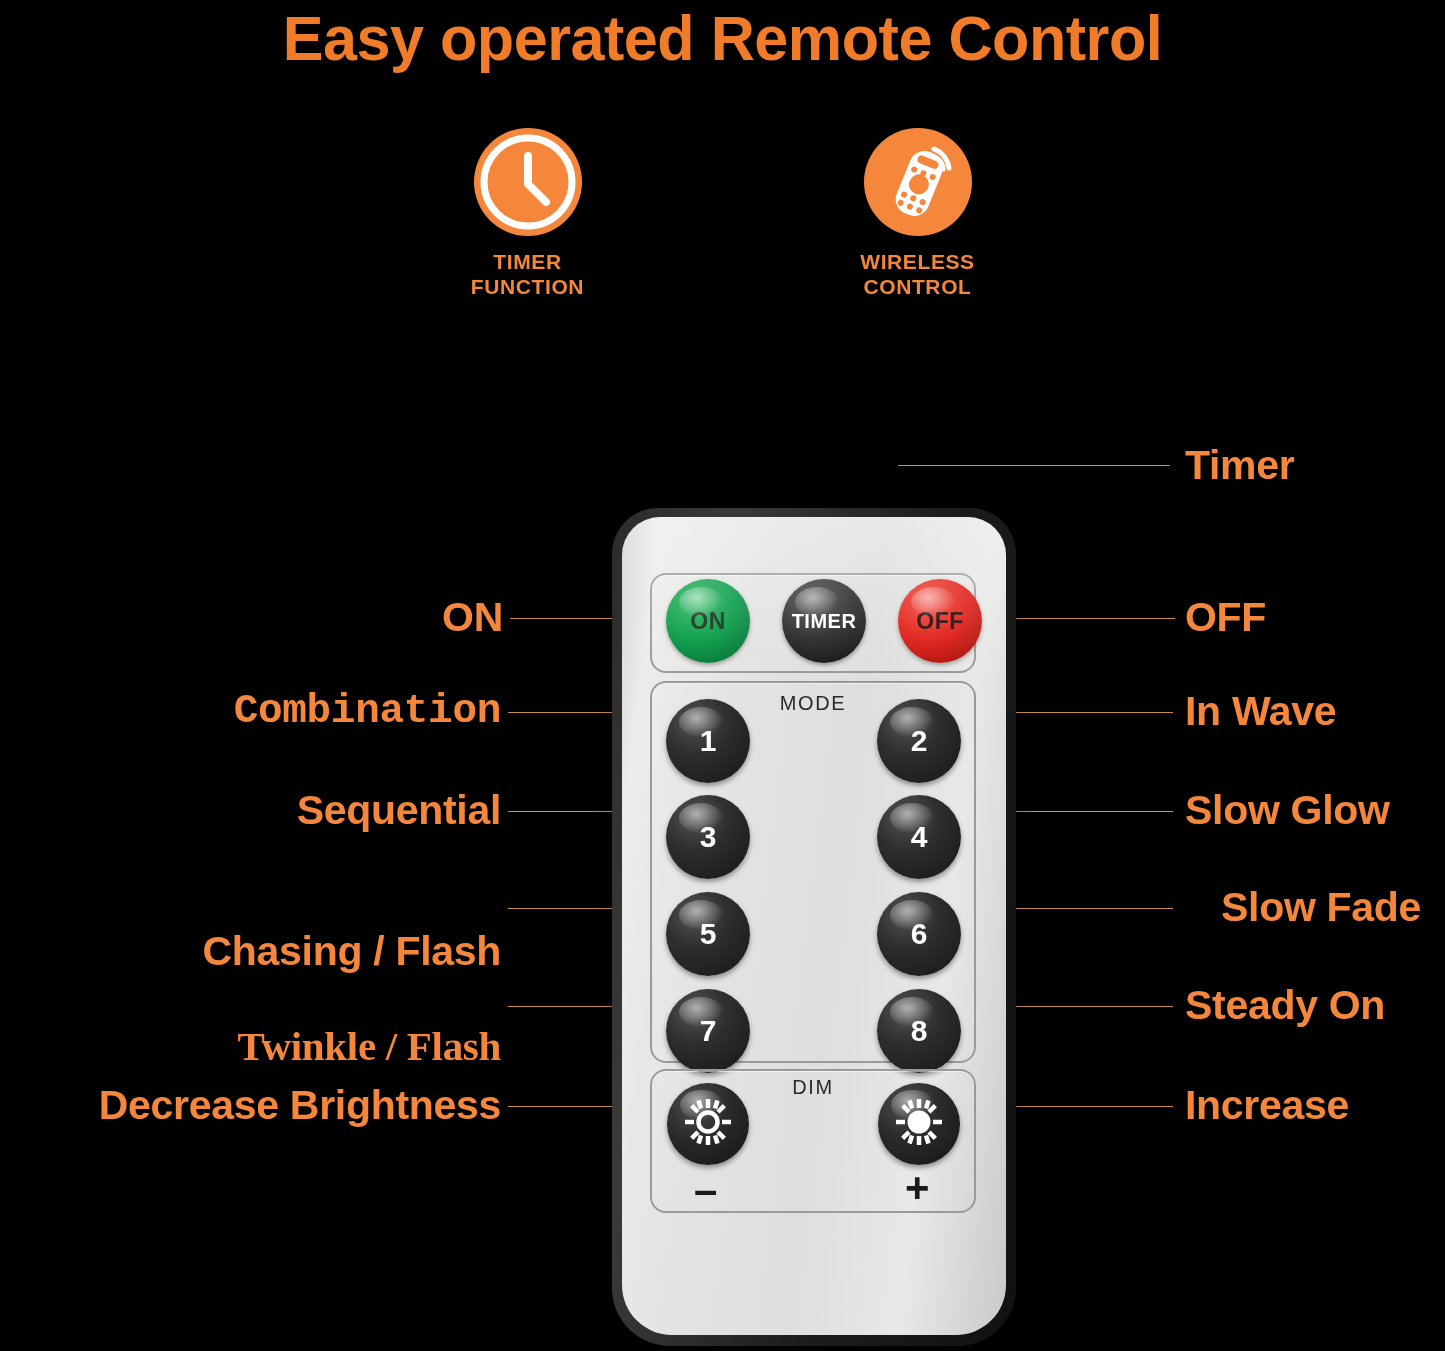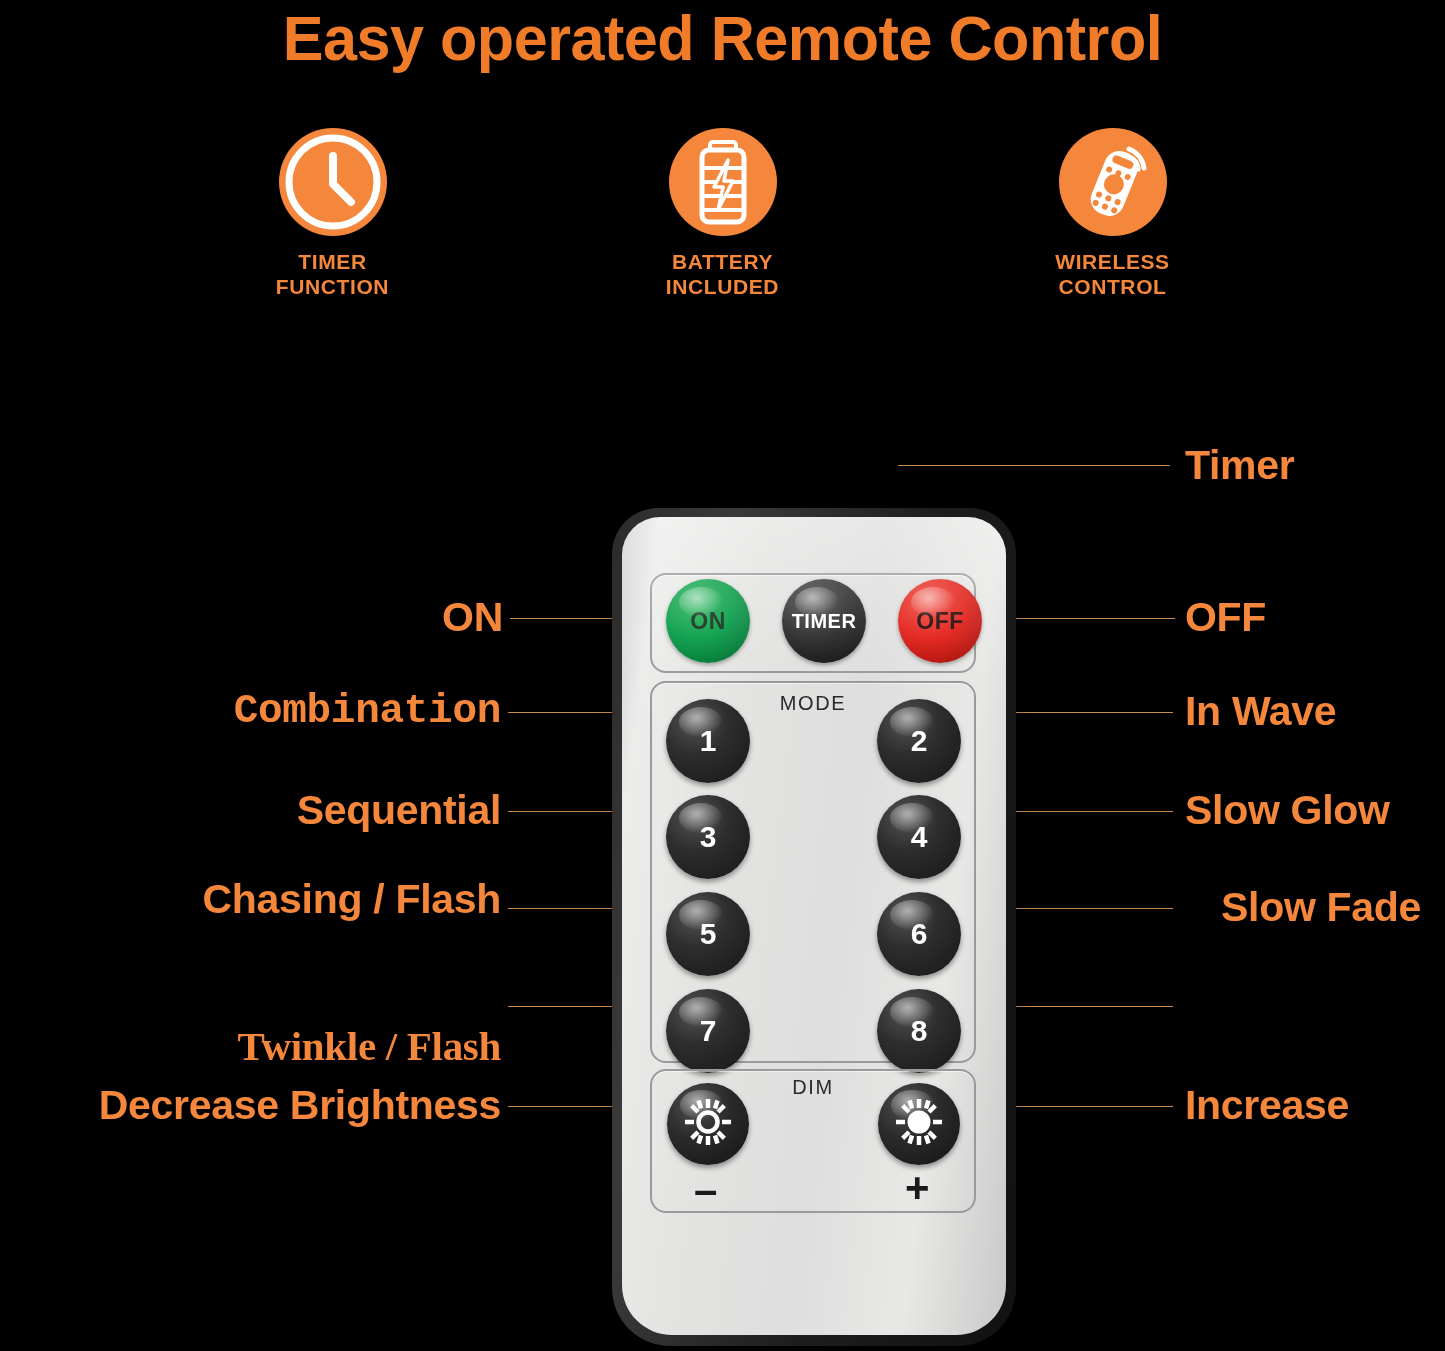--- a/index.html
+++ b/index.html
@@ -230,36 +230,20 @@
         <svg width="108" height="108" viewBox="0 0 108 108">
           <circle cx="54" cy="54" r="52" fill="#F4873C"></circle>
           <circle cx="54" cy="54" r="44" fill="none" stroke="#ffffff" stroke-width="7"></circle>
           <path d="M54 28 L54 56 L72 74" fill="none" stroke="#ffffff" stroke-width="8" stroke-linecap="round" stroke-linejoin="round"></path>
         </svg>
       </span>
       <div class="feature-label">TIMER
 FUNCTION</div>
     </div>
 
-    <div class="feature">
-      <span class="feature-icon">
-        <svg width="108" height="108" viewBox="0 0 108 108">
-          <circle cx="54" cy="54" r="52" fill="#F4873C"></circle>
-          <rect x="41" y="14" width="26" height="8" rx="3" fill="none" stroke="#ffffff" stroke-width="4"></rect>
-          <rect x="33" y="22" width="42" height="72" rx="7" fill="none" stroke="#ffffff" stroke-width="5"></rect>
-          <line x1="35" y1="40" x2="73" y2="40" stroke="#ffffff" stroke-width="4"></line>
-          <line x1="35" y1="54" x2="73" y2="54" stroke="#ffffff" stroke-width="4"></line>
-          <line x1="35" y1="68" x2="73" y2="68" stroke="#ffffff" stroke-width="4"></line>
-          <line x1="35" y1="82" x2="73" y2="82" stroke="#ffffff" stroke-width="4"></line>
-          <path d="M59 32 L45 59 L54 59 L49 82 L64 53 L55 53 Z" fill="#F4873C" stroke="#ffffff" stroke-width="3.5" stroke-linejoin="round"></path>
-        </svg>
-      </span>
-      <div class="feature-label">BATTERY
-INCLUDED</div>
-    </div>
 
     <div class="feature">
       <span class="feature-icon">
         <svg width="108" height="108" viewBox="0 0 108 108">
           <circle cx="54" cy="54" r="52" fill="#F4873C"></circle>
           <g transform="rotate(22 54 56)">
             <rect x="38" y="22" width="34" height="66" rx="15" fill="#ffffff"></rect>
             <rect x="44" y="28" width="22" height="8" rx="4" fill="#F4873C"></rect>
             <circle cx="55" cy="56" r="10" fill="#F4873C"></circle>
             <circle cx="45" cy="44" r="3" fill="#F4873C"></circle>
@@ -393,23 +377,24 @@
       <div class="dim-sign" style="left:283px; top:650px;">+</div>
 
     </div>
   </div>
 
   <div class="callout callout-right" style="left:1185px; top:442px;">Timer</div>
 
   <div class="callout callout-left" style="right:942px; top:594px;">ON</div>
   <div class="callout callout-left" style="right:944px; top:688px;font-family:Liberation Mono, monospace;">Combination</div>
   <div class="callout callout-left" style="right:944px; top:787px;">Sequential</div>
-  <div class="callout callout-left" style="right:944px; top:876px;">Chasing / Flash</div>
+  <div class="callout callout-left" style="right:944px; top:928px;">Chasing / Flash</div>
   <div class="callout callout-left" style="right:944px; top:1022px;font-family:Liberation Serif, serif;">Twinkle / Flash</div>
   <div class="callout callout-left" style="right:944px; top:1082px;">Decrease Brightness</div>
 
   <div class="callout callout-right" style="left:1185px; top:594px;">OFF</div>
   <div class="callout callout-right" style="left:1185px; top:688px;">In Wave</div>
   <div class="callout callout-right" style="left:1185px; top:787px;">Slow Glow</div>
   <div class="callout callout-right" style="left:1221px; top:884px;">Slow Fade</div>
+  <div class="callout callout-right" style="left:1185px; top:982px;">Steady On</div>
   <div class="callout callout-right" style="left:1185px; top:1082px;">Increase</div>
 
 </div>
 
 </body></html>

